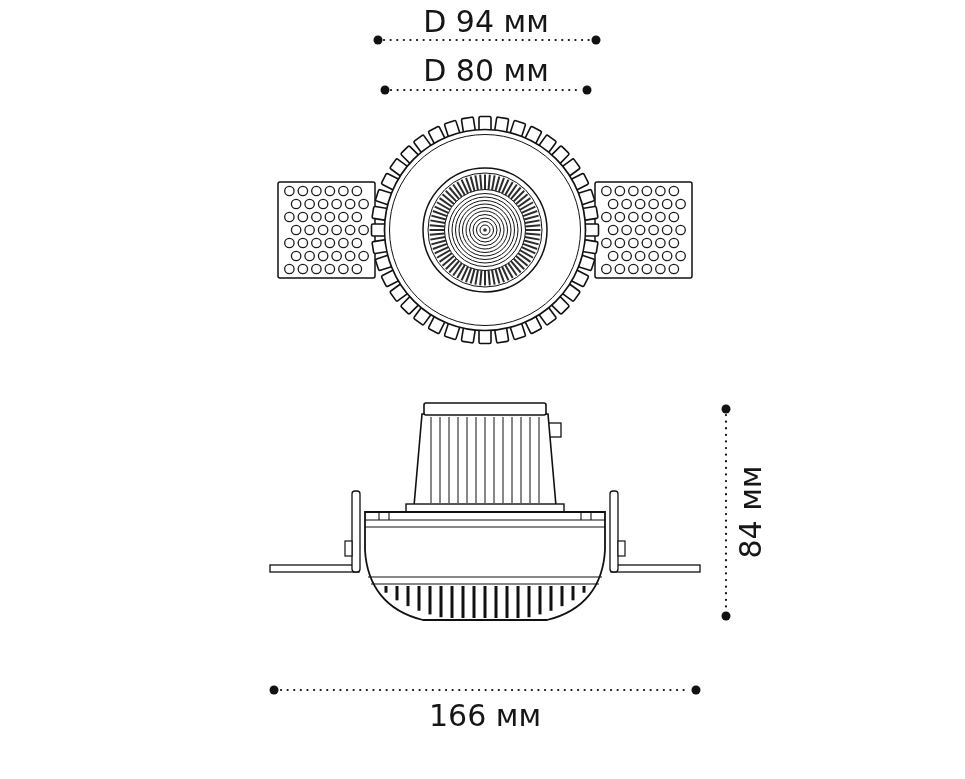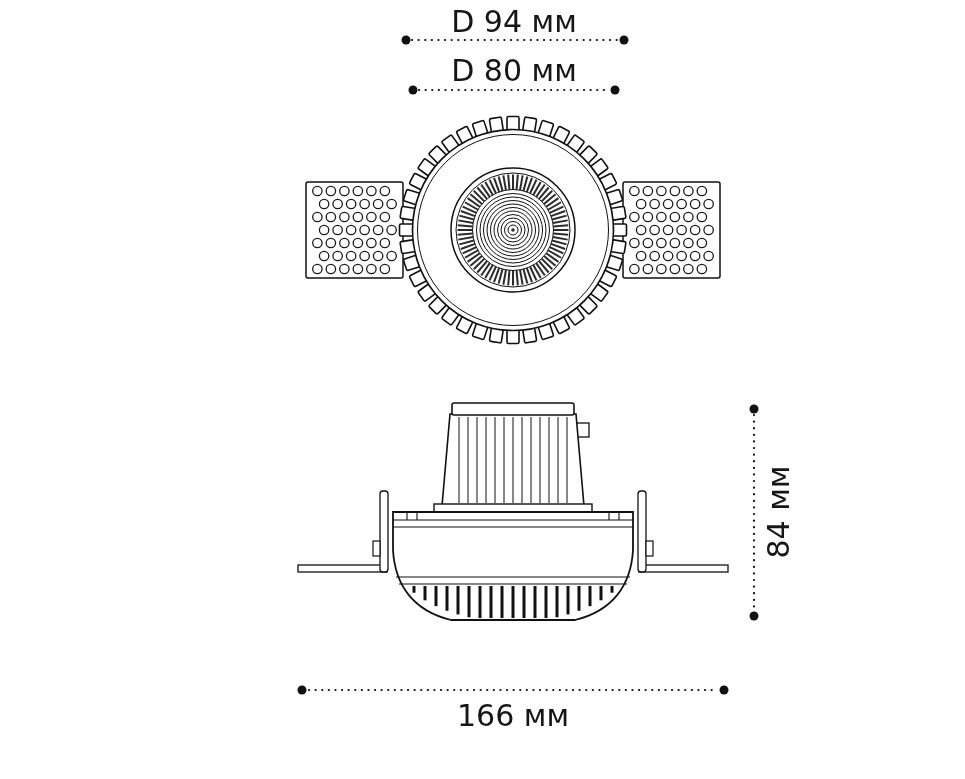--- a/index.html
+++ b/index.html
@@ -1,16 +1,16 @@
 <!DOCTYPE html>
 <html><head>
 <meta charset="utf-8">
 <style>
   html,body{margin:0;padding:0;background:#ffffff;}
-  .stage{width:865px;height:779px;background:#ffffff;position:relative;overflow:hidden;margin-left:28px;}
+  .stage{width:865px;height:779px;background:#ffffff;position:relative;overflow:hidden;}
   svg{display:block;}
   .outline{fill:#ffffff;stroke:#111111;}
   .ring{fill:none;stroke:#111111;stroke-width:1;}
   .ln1{stroke:#111111;stroke-width:1.1;fill:none;}
   .hole{fill:#ffffff;stroke:#1a1a1a;stroke-width:1.3;}
   .kn{stroke:#2b2b2b;stroke-width:2;}
   .fin1{stroke:#111111;stroke-width:1;}
   .fin2{stroke:#111111;stroke-width:3;}
   .dimline{stroke:#111111;stroke-width:2.2;stroke-dasharray:0.1 6.5;stroke-linecap:round;fill:none;}
   .dimdot{fill:#111111;}

